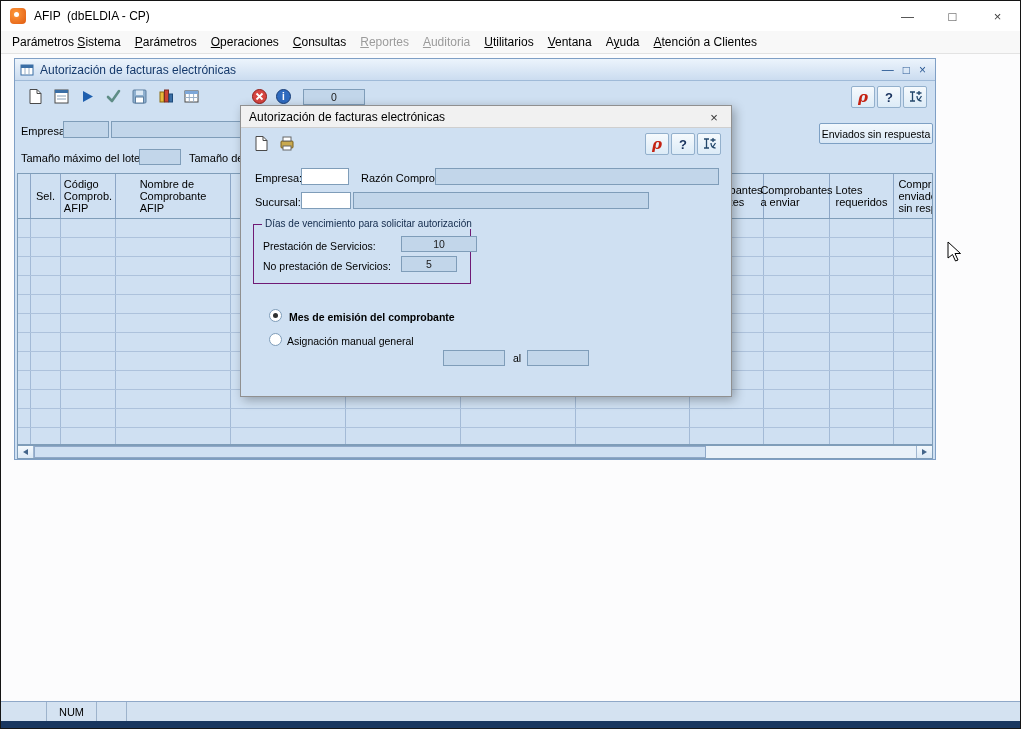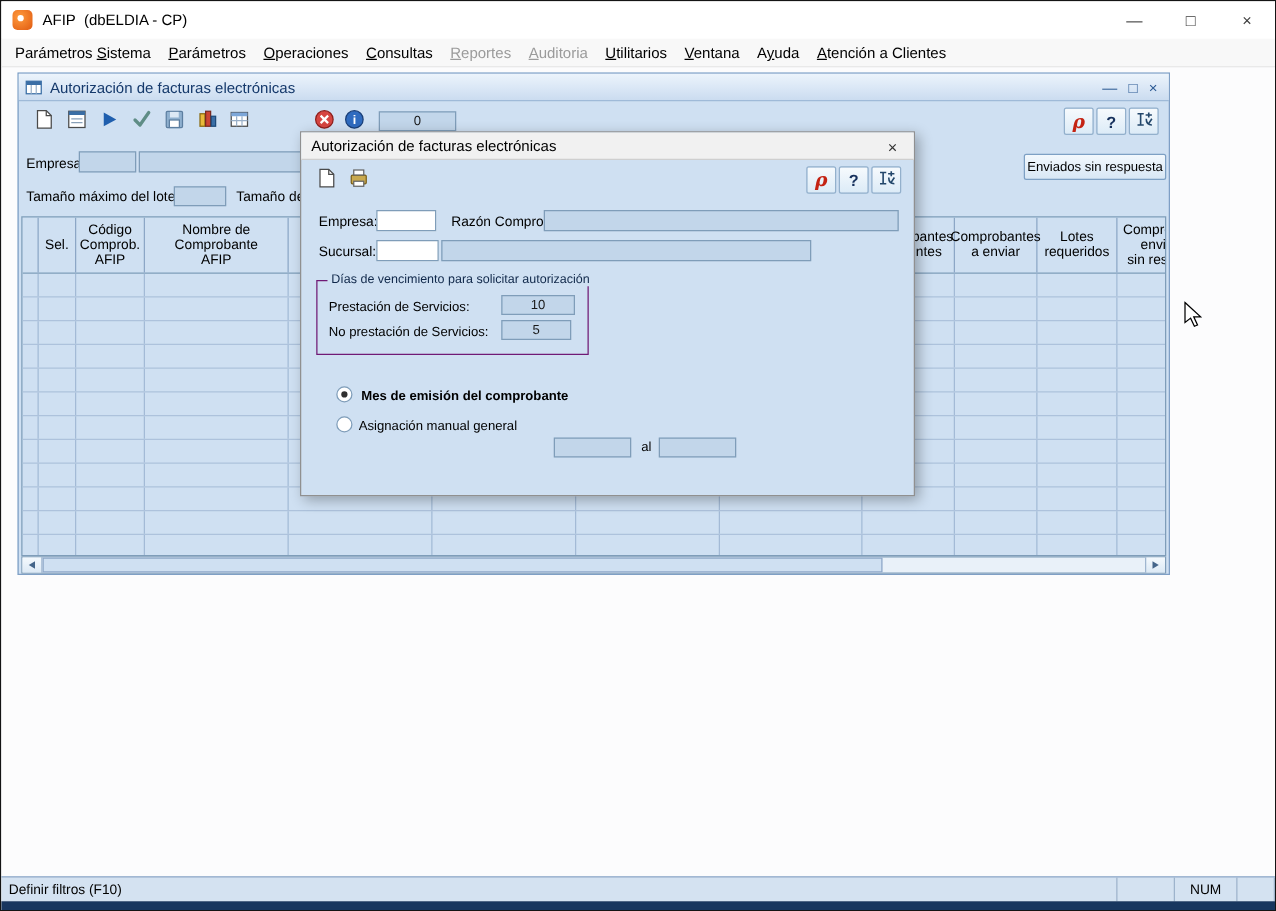--- a/index.html
+++ b/index.html
@@ -39,21 +39,21 @@
   .lbl{position:absolute;font-size:11px;white-space:nowrap;}
   .lbl-sm{position:absolute;font-size:10.5px;white-space:nowrap;}
   .fld{position:absolute;box-sizing:border-box;border:1px solid #7f9db9;background:#c2d6ea;font-size:10.5px;line-height:14px;padding:0 3px;color:#1a1a1a;}
   .fld.white{background:#ffffff;}
   .fld.center{text-align:center;}
   .pbtn{position:absolute;box-sizing:border-box;border:1px solid #7da0c4;background:linear-gradient(#f2f8fd,#d8e7f5);font-size:10.5px;display:flex;align-items:center;justify-content:center;border-radius:2px;}
 
   
   .grid{position:absolute;left:2px;top:114px;width:916px;height:272px;border:1px solid #7f9db9;background:#cfe0f2;overflow:hidden;box-sizing:border-box;}
   .grid-header{display:flex;height:44px;border-bottom:1px solid #7f9db9;}
-  .gh-cell{flex:none;box-sizing:border-box;border-right:1px solid #8ca6c6;display:flex;align-items:center;justify-content:center;text-align:center;font-size:11px;line-height:12px;white-space:pre-line;padding:1px;}
+  .gh-cell{flex:none;box-sizing:border-box;border-right:1px solid #8ca6c6;display:flex;align-items:center;justify-content:center;text-align:left;font-size:11px;line-height:12px;white-space:pre-line;padding:1px;}
   .g-row{display:flex;height:19px;box-sizing:border-box;border-bottom:1px solid #adc2dc;}
   .g-cell{flex:none;box-sizing:border-box;border-right:1px solid #a3bad6;height:100%;}
 
   .hscroll{position:absolute;left:2px;top:386px;width:916px;height:14px;display:flex;border:1px solid #7f9db9;background:#e9f1f9;box-sizing:border-box;}
   .hs-btn{width:16px;height:100%;background:linear-gradient(#f4f9fd,#dce9f5);border-right:1px solid #9fb6d0;display:flex;align-items:center;justify-content:center;box-sizing:border-box;}
   .hs-btn.right{border-right:none;border-left:1px solid #9fb6d0;}
   .hs-track{flex:1;position:relative;}
   .hs-thumb{position:absolute;left:0;top:0;height:100%;width:672px;background:#cfe0f2;border:1px solid #8fa8c8;box-sizing:border-box;}
   .tri-l{width:0;height:0;border-top:3.5px solid transparent;border-bottom:3.5px solid transparent;border-right:5px solid #44658a;}
   .tri-r{width:0;height:0;border-top:3.5px solid transparent;border-bottom:3.5px solid transparent;border-left:5px solid #44658a;}
@@ -458,39 +458,38 @@
     <div class="fld" style="left:194px;top:62px;width:284px;height:17px;"></div>
 
     <div class="lbl" style="left:14px;top:90px;">Sucursal:</div>
     <div class="fld white" style="left:60px;top:86px;width:50px;height:17px;"></div>
     <div class="fld" style="left:112px;top:86px;width:296px;height:17px;"></div>
 
     <div class="grp" style="left:12px;top:118px;width:218px;height:60px;">
       <span class="grp-legend">Días de vencimiento para solicitar autorización</span>
     </div>
     <div class="lbl-sm" style="left:22px;top:134px;">Prestación de Servicios:</div>
-    <div class="fld center" style="left:160px;top:130px;width:59px;height:16px;">10</div>
+    <div class="fld center" style="left:160px;top:130px;width:76px;height:16px;">10</div>
     <div class="lbl-sm" style="left:22px;top:154px;">No prestación de Servicios:</div>
     <div class="fld center" style="left:160px;top:150px;width:56px;height:16px;">5</div>
 
     <div>
       <span class="radio selected" style="left:28px;top:203px;"></span>
       <span class="lbl-sm" style="left:48px;top:205px;font-weight:bold;">Mes de emisión del comprobante</span>
     </div>
     <div>
       <span class="radio" style="left:28px;top:227px;"></span>
       <span class="lbl-sm" style="left:46px;top:229px;">Asignación manual general</span>
     </div>
     <div class="fld" style="left:202px;top:244px;width:62px;height:16px;"></div>
     <div class="lbl-sm" style="left:272px;top:246px;">al</div>
     <div class="fld" style="left:286px;top:244px;width:62px;height:16px;"></div>
   </div>
 
   <div id="statusbar">
-    <div class="sb-panel sb-left">Definir filtros (F10)</div>
     <div class="sb-panel sb-s1"></div>
     <div class="sb-panel sb-num">NUM</div>
     <div class="sb-panel sb-s2"></div>
   </div>
   <div id="taskstrip"></div>
 
   <svg id="cursor" width="16" height="22" viewBox="0 0 16 22">
     <path d="M1 1 L1 17 L5.5 13.5 L8.5 20 L11 19 L8 12.5 L13.5 12.5 Z" fill="#ffffff" stroke="#000000" stroke-width="1"></path>
   </svg>
 </div>

